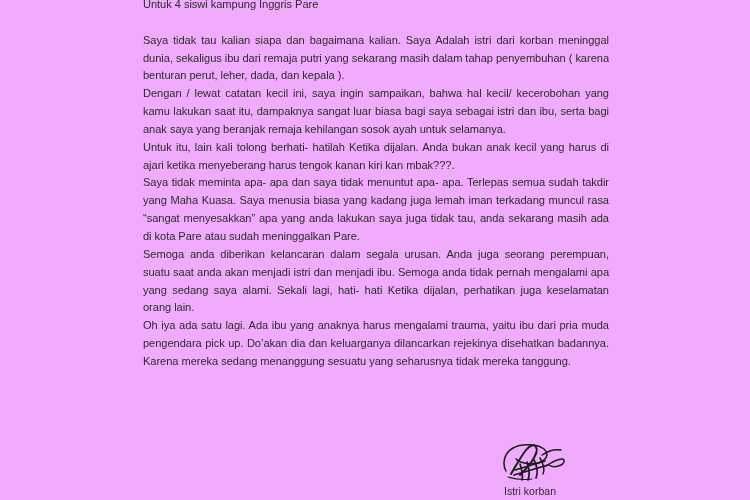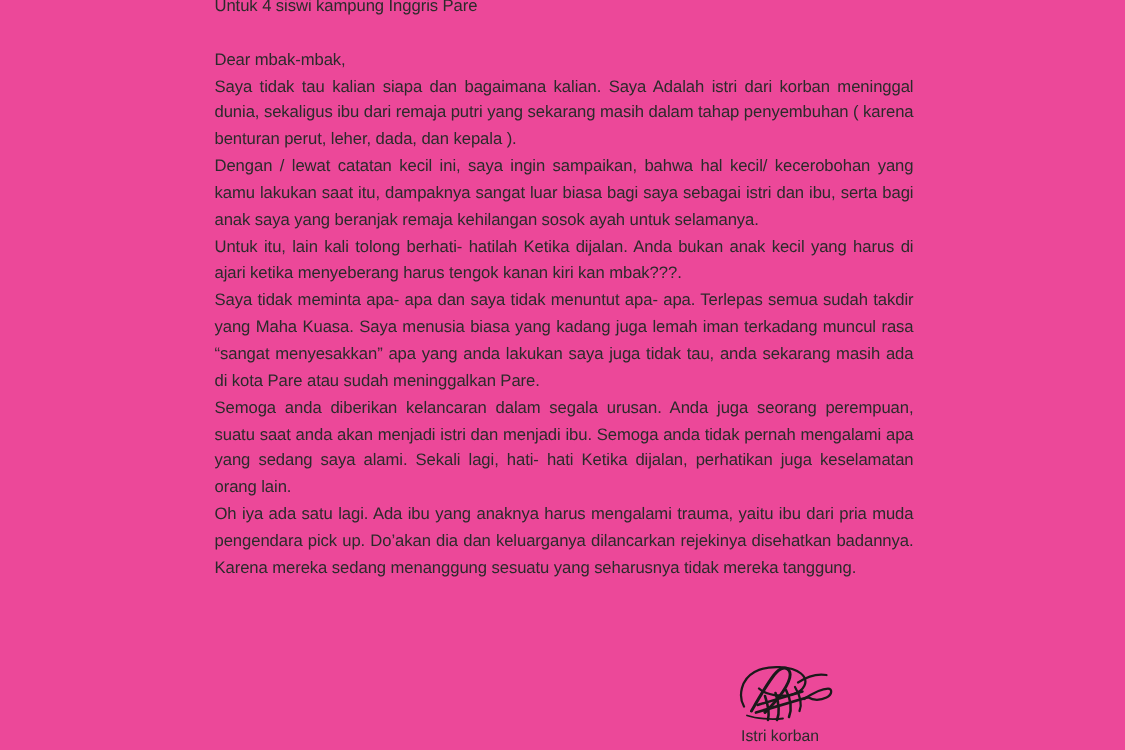--- a/index.html
+++ b/index.html
@@ -10,21 +10,21 @@
     width: 750px;
     height: 500px;
     background: #ffffff;
     font-family: "Liberation Sans", sans-serif;
     overflow: hidden;
   }
   .page {
     position: relative;
     width: 750px;
     height: 500px;
-    background: #ec4899;
+    background: #f0abfc;
     box-sizing: border-box;
     padding-left: 40px;
   }
   .doc-body {
     position: absolute;
     left: 143px;
     top: -4px;
     width: 466px;
   }
   .para {
@@ -37,21 +37,21 @@
     letter-spacing: -0.05px;
   }
   .para.left {
     text-align: left;
   }
   .spacer-line {
     height: 17.85px;
   }
   .signature-block {
     position: absolute;
-    left: 430px;
+    left: 440px;
     top: 440px;
     width: 180px;
     text-align: center;
   }
   .signature-ink {
     display: block;
     margin: 0 auto;
   }
   .sign-caption {
     margin: 0;
@@ -67,21 +67,20 @@
 
 <div class="page">
 
   <div class="doc-body">
 
     <p class="para left">Untuk 4 siswi kampung Inggris Pare</p>
 
 
     <div class="spacer-line"></div>
 
-    <p class="para left">Dear mbak-mbak,</p>
 
     <p class="para">Saya tidak tau kalian siapa dan bagaimana kalian. Saya Adalah istri dari korban meninggal dunia, sekaligus ibu dari remaja putri yang sekarang masih dalam tahap penyembuhan ( karena benturan perut, leher, dada, dan kepala ).</p>
 
     <p class="para">Dengan / lewat catatan kecil ini, saya ingin sampaikan, bahwa hal kecil/ kecerobohan yang kamu lakukan saat itu, dampaknya sangat luar biasa  bagi saya sebagai istri dan ibu, serta bagi anak saya yang beranjak remaja kehilangan sosok ayah untuk selamanya.</p>
 
     <p class="para">Untuk itu, lain kali tolong berhati- hatilah Ketika dijalan. Anda bukan anak kecil yang harus di ajari  ketika menyeberang harus tengok kanan kiri kan mbak???.</p>
 
     <p class="para">Saya tidak meminta apa- apa dan saya tidak menuntut apa- apa. Terlepas semua sudah takdir yang Maha Kuasa. Saya menusia biasa yang kadang juga lemah iman  terkadang muncul rasa “sangat menyesakkan” apa yang anda lakukan saya juga tidak tau, anda sekarang masih ada di kota Pare atau sudah meninggalkan Pare.</p>
 
     <p class="para">Semoga anda diberikan kelancaran dalam segala urusan. Anda juga seorang  perempuan, suatu saat anda akan menjadi istri dan menjadi ibu. Semoga anda tidak pernah mengalami apa yang sedang saya alami. Sekali lagi, hati- hati Ketika dijalan, perhatikan juga keselamatan orang lain.</p>

